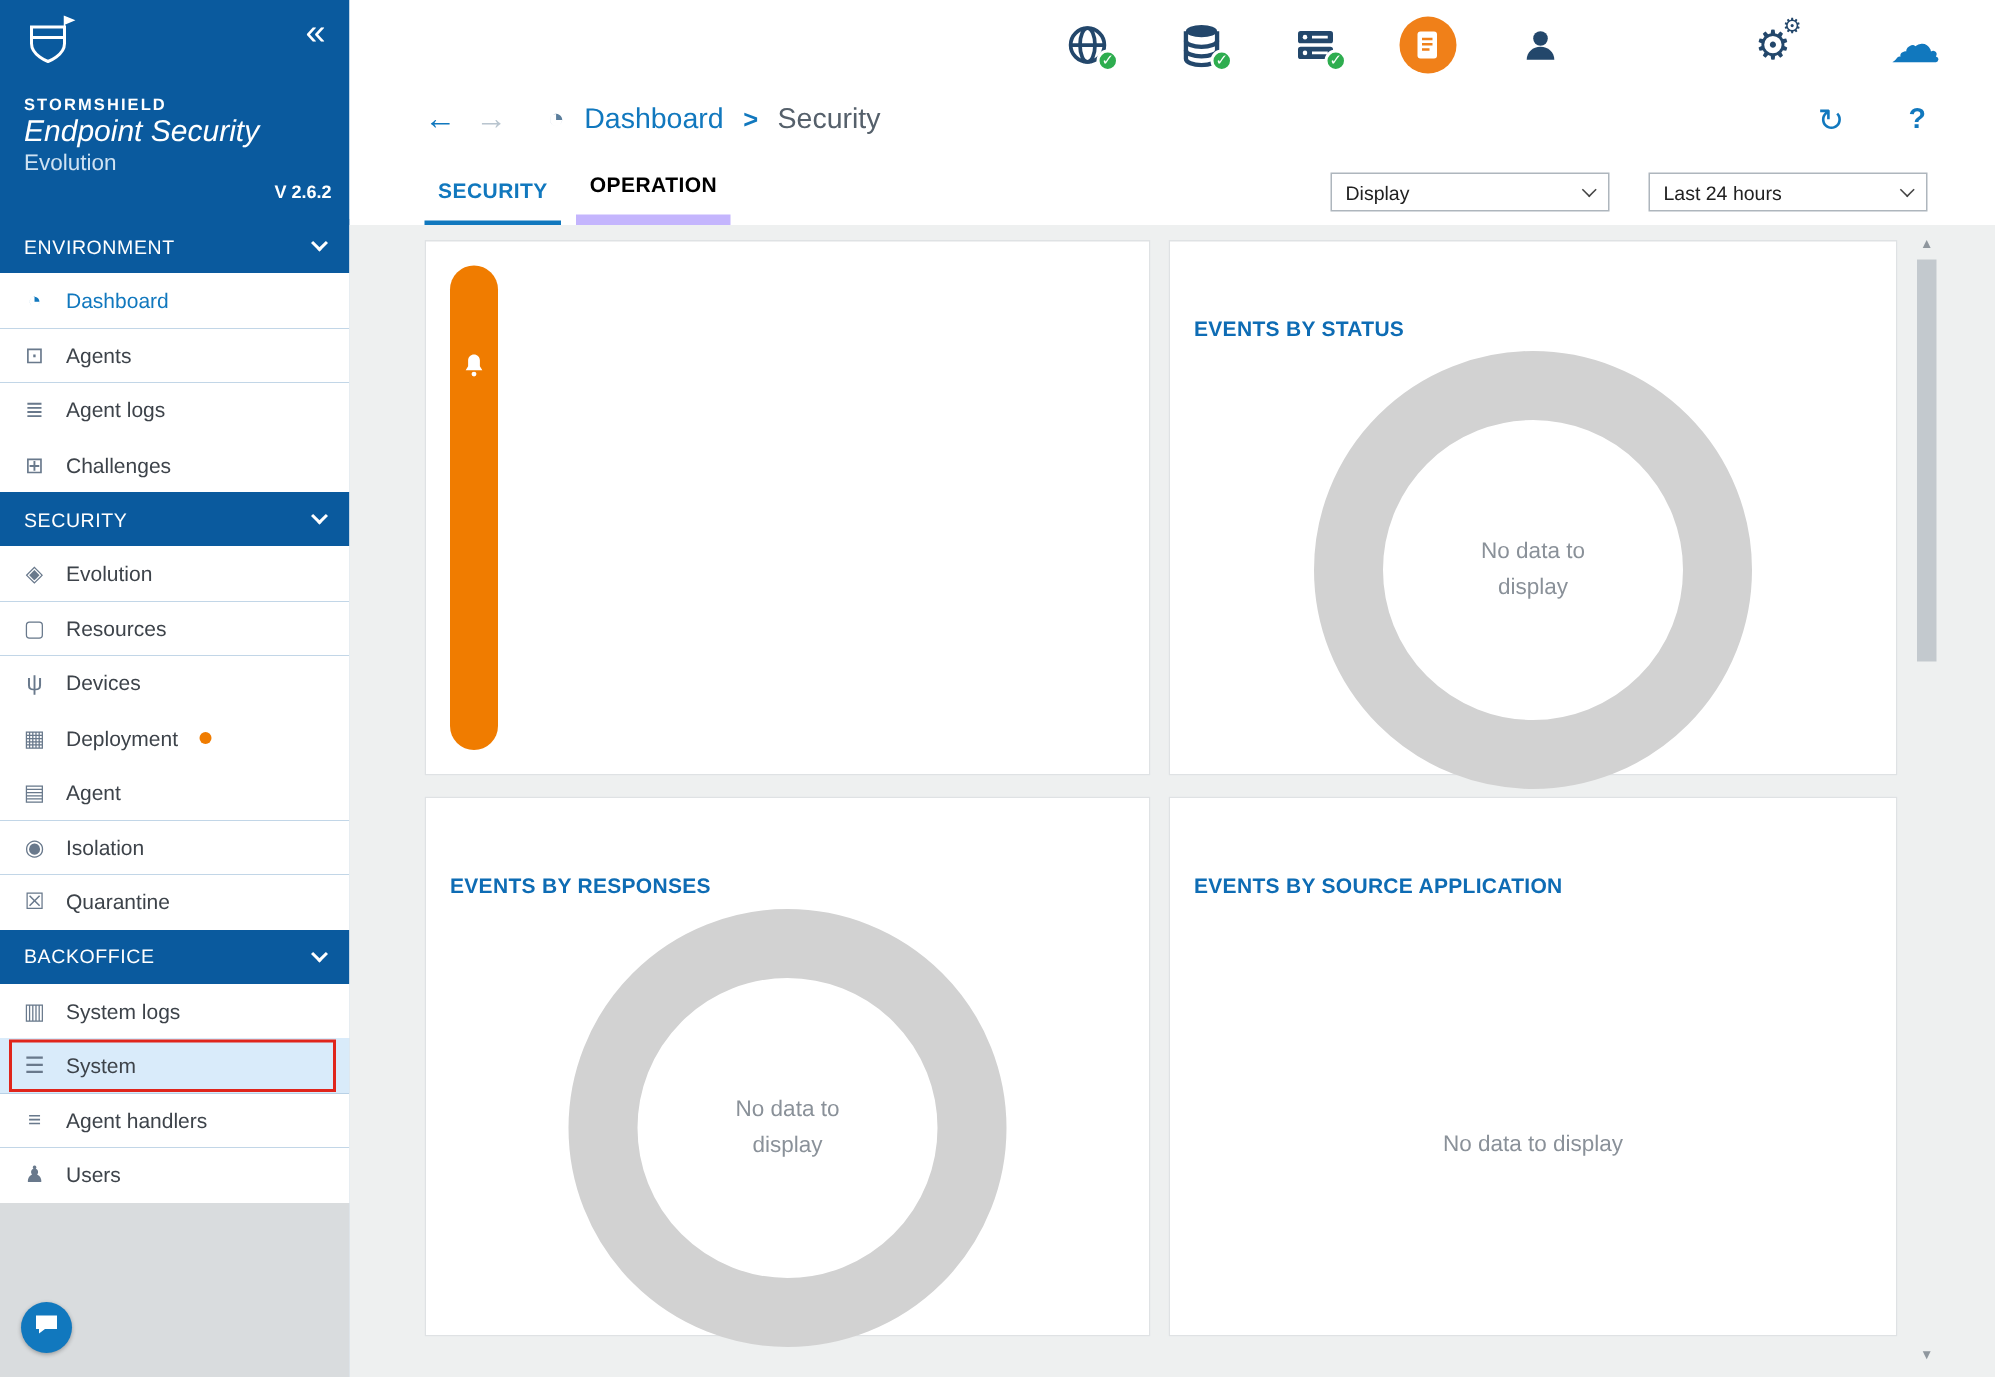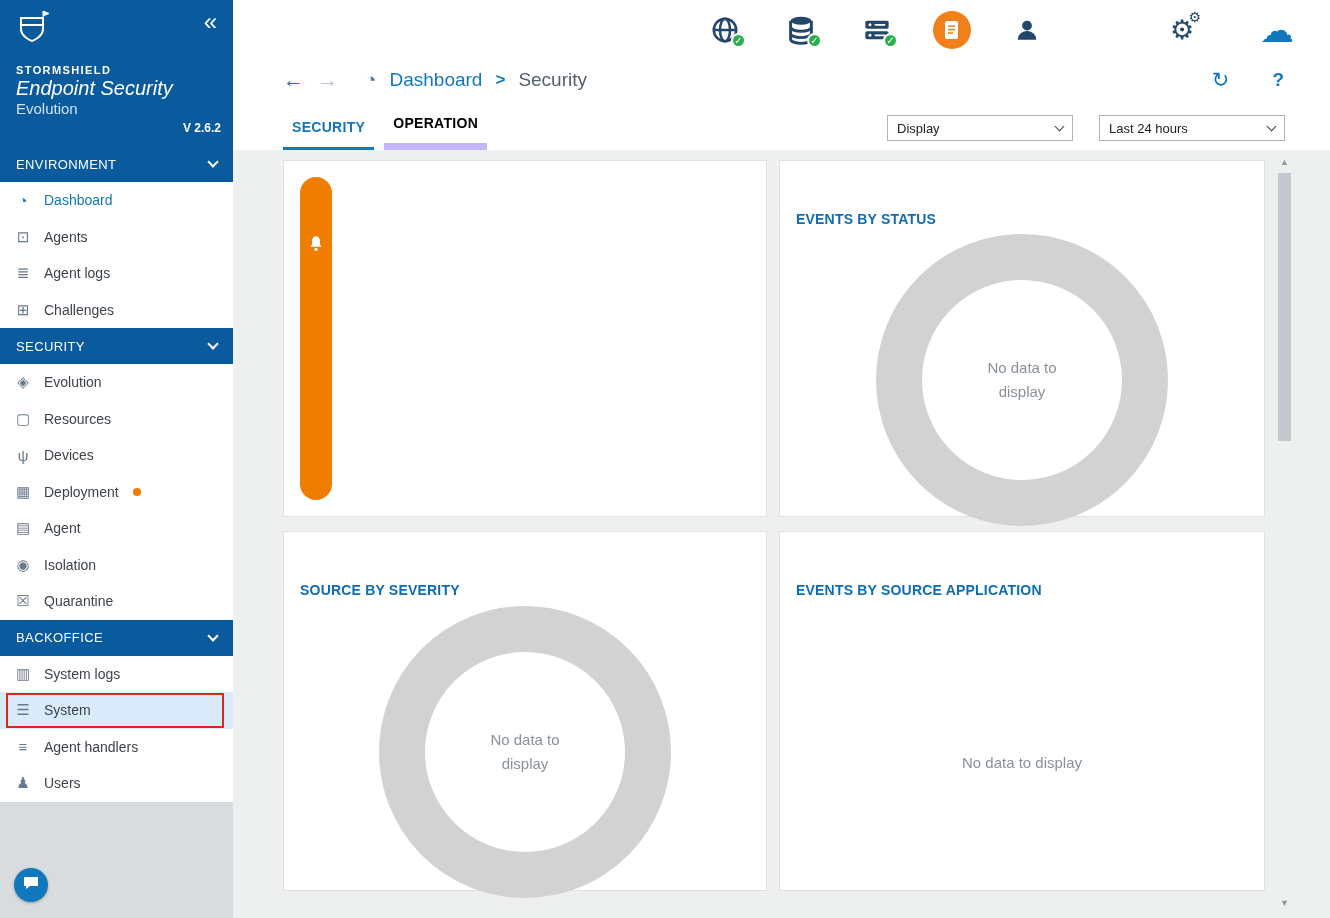--- a/index.html
+++ b/index.html
@@ -307,21 +307,21 @@
         <div class="card">
           <div class="card-title">EVENTS BY STATUS</div>
           <div class="donut-wrap">
             <div class="donut">
               <span class="empty-text">No data to display</span>
             </div>
           </div>
         </div>
 
         <div class="card">
-          <div class="card-title">SOURCE BY SEVERITY</div>
+          <div class="card-title">EVENTS BY RESPONSES</div>
           <div class="donut-wrap">
             <div class="donut">
               <span class="empty-text">No data to display</span>
             </div>
           </div>
         </div>
 
         <div class="card">
           <div class="card-title">EVENTS BY SOURCE APPLICATION</div>
           <div class="empty-center">

